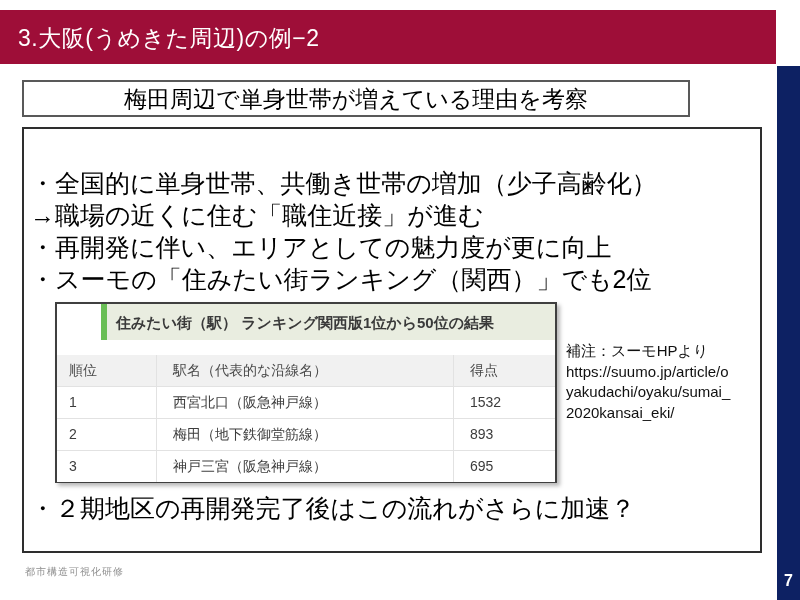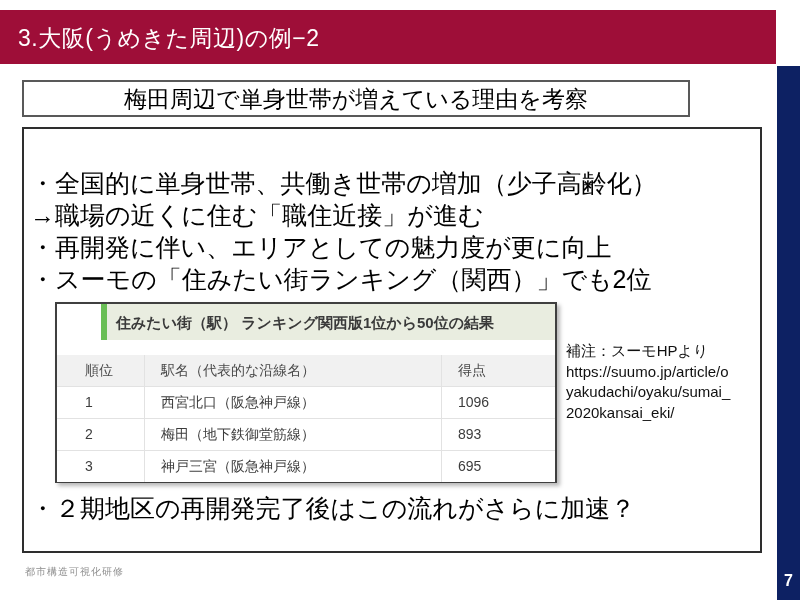--- a/index.html
+++ b/index.html
@@ -65,21 +65,21 @@
   .rank-caption .caption-text{
     position:absolute;left:15px;top:0;height:36px;line-height:37px;
     font-size:15px;font-weight:bold;color:#3a3a3a;white-space:nowrap;
   }
   .rank-grid{position:absolute;left:0;top:51px;right:0;bottom:0;}
   .rank-row{
     display:flex;height:31px;line-height:31px;font-size:14px;color:#3c3c3c;
     border-top:1px solid #e2e2e2;background:#fff;
   }
   .rank-row.head{background:#F1F1F1;color:#4a4a4a;border-top:none;}
-  .rank-row .c1{width:88px;padding-left:28px;box-sizing:border-box;border-right:1px solid #e2e2e2;}
+  .rank-row .c1{width:100px;padding-left:12px;box-sizing:border-box;border-right:1px solid #e2e2e2;}
   .rank-row .c2{width:297px;padding-left:16px;box-sizing:border-box;border-right:1px solid #e2e2e2;}
   .rank-row .c3{flex:1;padding-left:16px;box-sizing:border-box;}
   
   .source-note{
     position:absolute;left:566px;top:341px;width:204px;
     font-size:15px;line-height:20.5px;color:#101010;
   }
   .source-note div{white-space:nowrap;}
   
   .footer-text{
@@ -118,21 +118,21 @@
     </div>
     <div class="rank-grid">
       <div class="rank-row head">
         <div class="c1">順位</div>
         <div class="c2">駅名（代表的な沿線名）</div>
         <div class="c3">得点</div>
       </div>
       <div class="rank-row">
         <div class="c1">1</div>
         <div class="c2">西宮北口（阪急神戸線）</div>
-        <div class="c3">1096</div>
+        <div class="c3">1532</div>
       </div>
       <div class="rank-row">
         <div class="c1">2</div>
         <div class="c2">梅田（地下鉄御堂筋線）</div>
         <div class="c3">893</div>
       </div>
       <div class="rank-row">
         <div class="c1">3</div>
         <div class="c2">神戸三宮（阪急神戸線）</div>
         <div class="c3">695</div>

